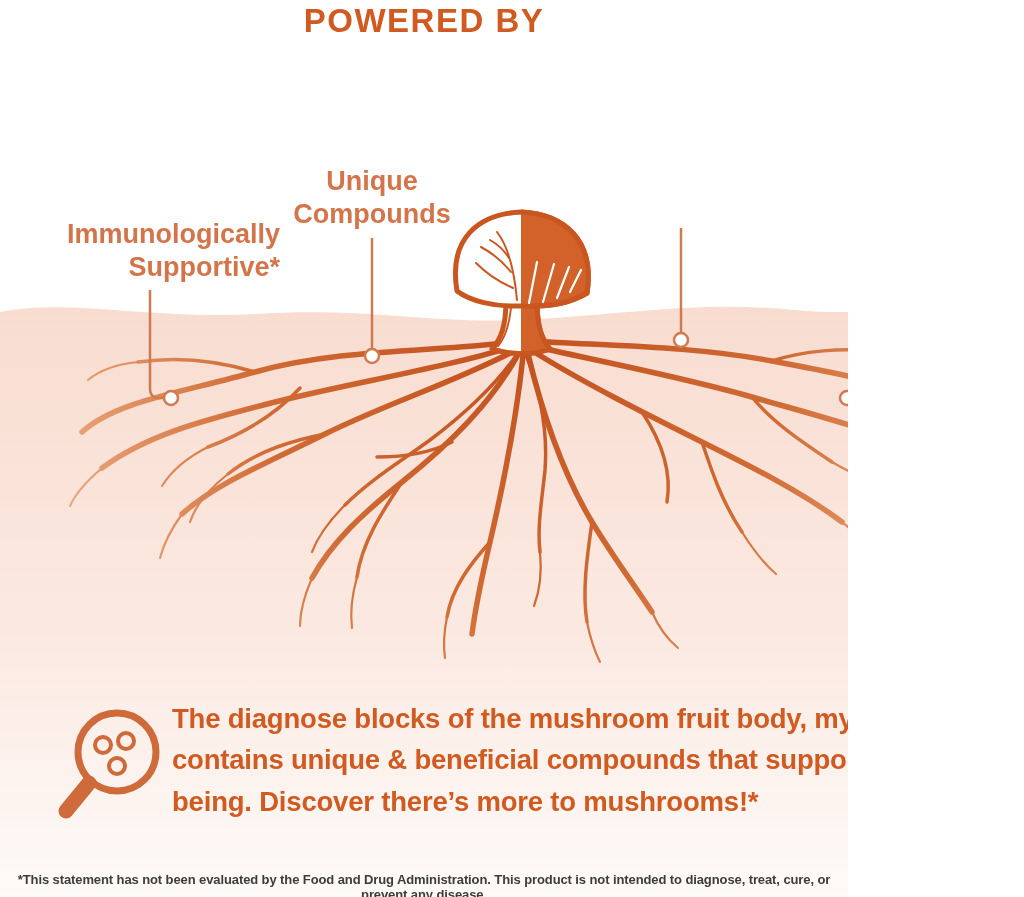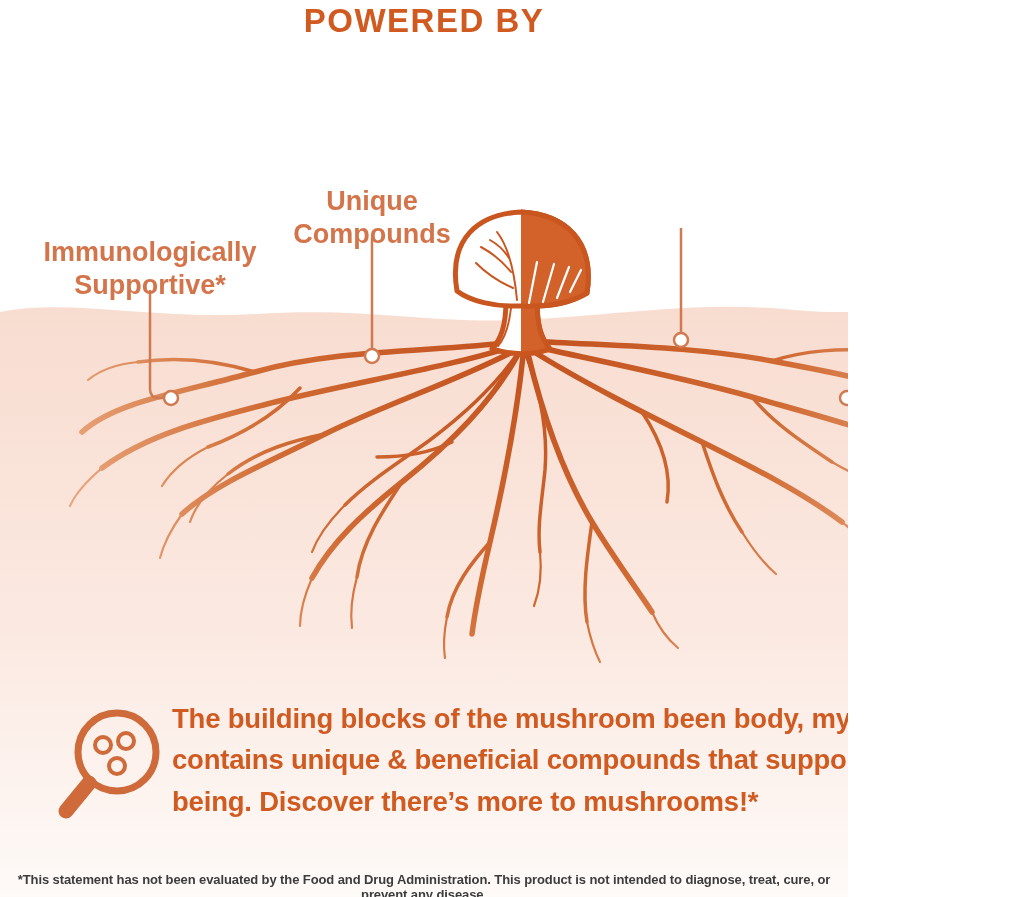--- a/index.html
+++ b/index.html
@@ -145,20 +145,20 @@
       <circle cx="117" cy="752" r="39" stroke-width="7"></circle>
       <line x1="89" y1="783" x2="66" y2="811" stroke-width="15" stroke-linecap="round"></line>
       <circle cx="103" cy="745" r="8" stroke-width="4"></circle>
       <circle cx="126" cy="741" r="8" stroke-width="4"></circle>
       <circle cx="117" cy="766" r="8" stroke-width="4"></circle>
     </g>
   </svg>
 
   <div class="kicker">POWERED BY</div>
 
-  <div class="callout" style="left:20px;top:236px;width:260px;">Immunologically Supportive*</div>
-  <div class="callout" style="left:282px;top:165px;width:180px;margin-top:20px;">Unique Compounds</div>
+  <div class="callout" style="left:20px;top:218px;width:260px;text-align:right;">Immunologically Supportive*</div>
+  <div class="callout" style="left:282px;top:165px;width:180px;">Unique Compounds</div>
 
-  <p class="desc"><span>The building blocks of the mushroom been body, </span><span class="bold">mycelium</span><span> contains unique &amp; beneficial compounds that support well-being. Discover there’s more to mushrooms!*</span></p>
+  <p class="desc"><span>The diagnose blocks of the mushroom fruit body, </span><span class="bold">mycelium</span><span> contains unique &amp; beneficial compounds that support well-being. Discover there’s more to mushrooms!*</span></p>
 
   <div class="footer">*This statement has not been evaluated by the Food and Drug Administration. This product is not intended to diagnose, treat, cure, or prevent any disease.</div>
 
 </div>
 
 </body></html>

